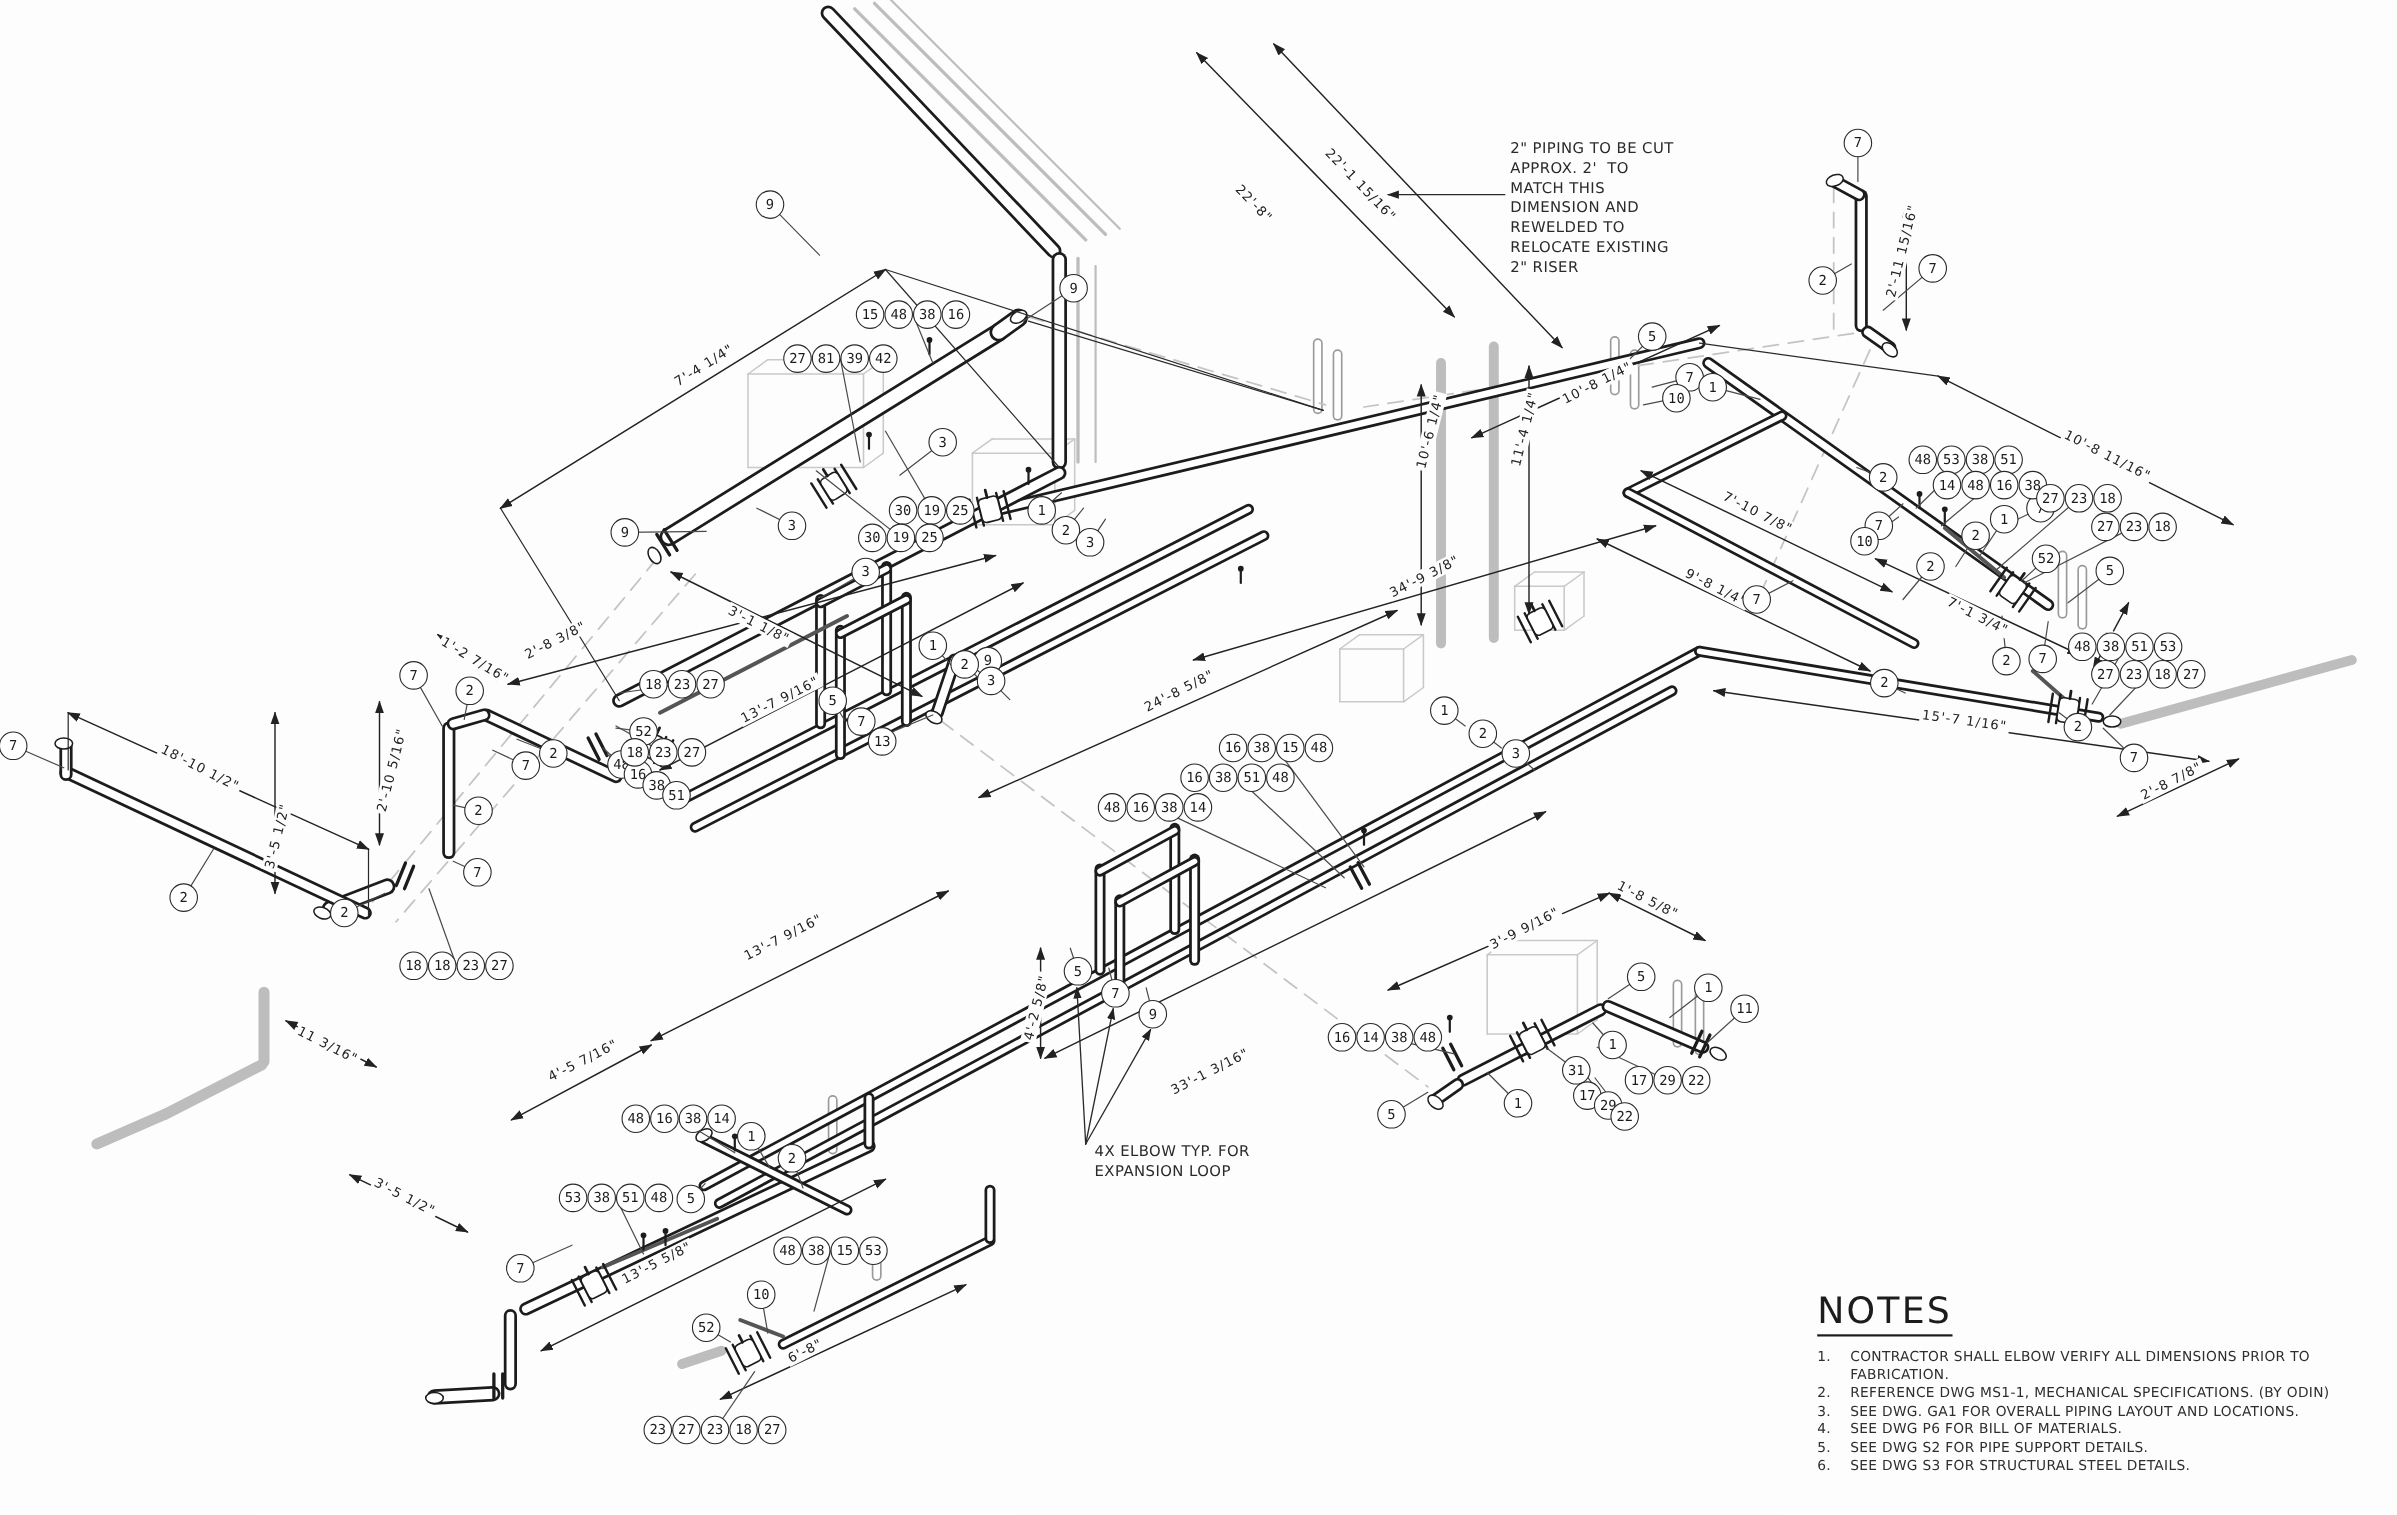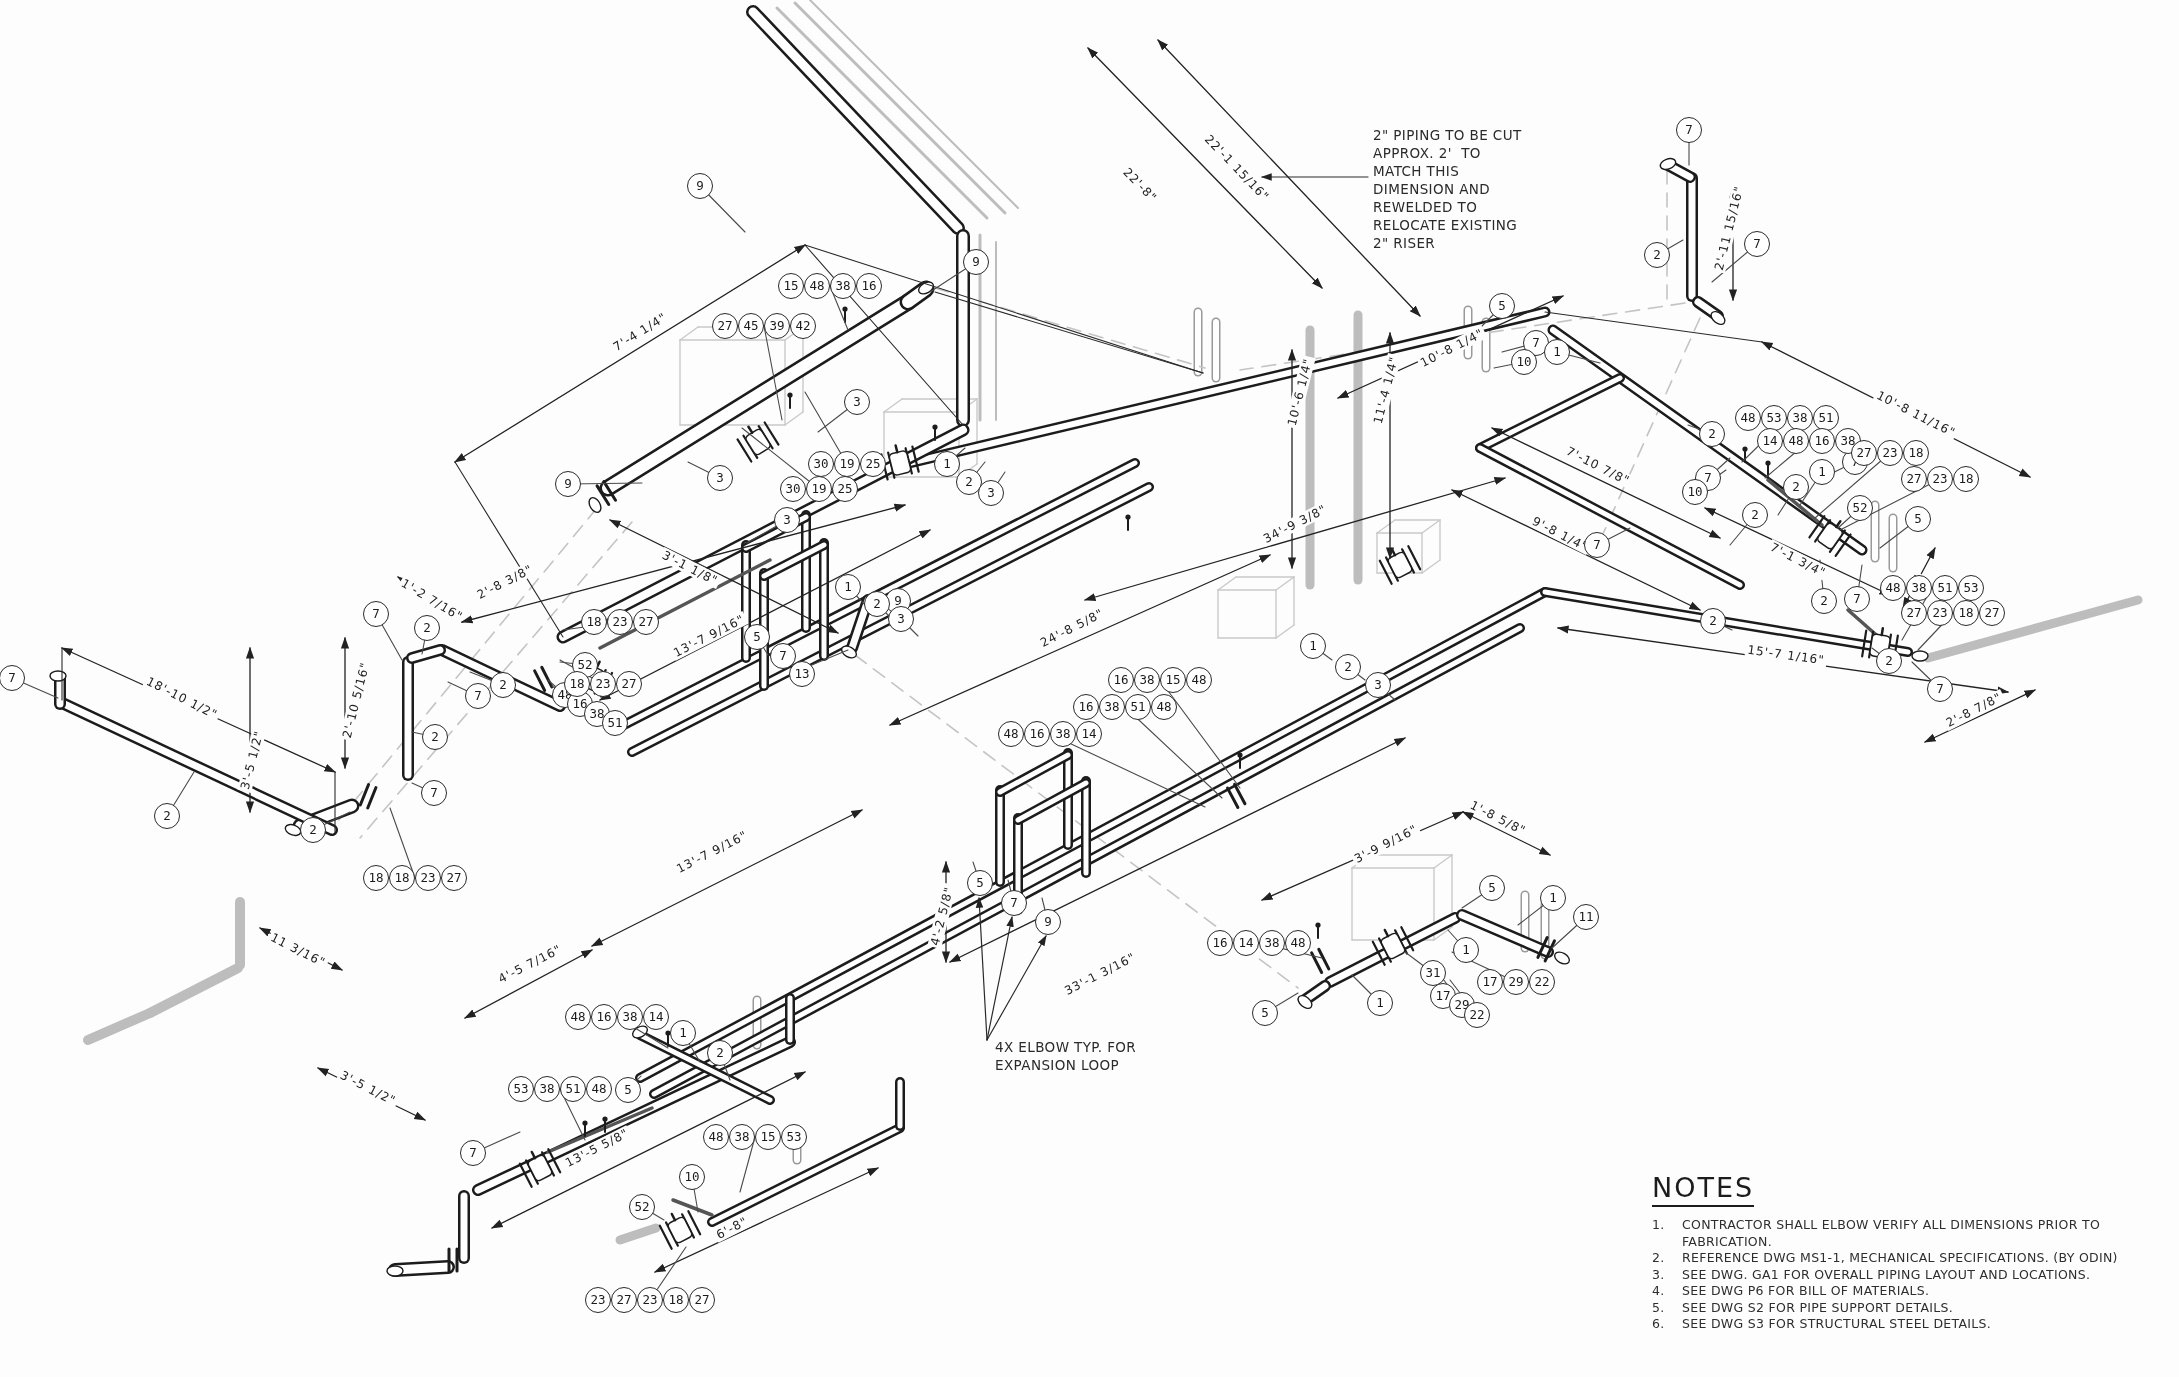--- a/index.html
+++ b/index.html
@@ -6,21 +6,21 @@
   #canvas{position:relative;width:2179px;height:1377px;background:#fdfdfd;overflow:hidden;
           font-family:"DejaVu Sans","Liberation Sans",sans-serif;color:#1c1c1c;}
   svg{position:absolute;left:0;top:0;}
   .balloon{position:absolute;width:26px;height:26px;border:1.4px solid #2a2a2a;border-radius:50%;
            background:#fff;font-size:12.5px;line-height:24px;text-align:center;box-sizing:border-box;
            font-family:"DejaVu Sans Mono","Liberation Mono",monospace;z-index:6;}
   .dimlab{position:absolute;font-size:12px;letter-spacing:1px;white-space:nowrap;background:#fdfdfd;
           padding:0 2px;z-index:5;font-family:"DejaVu Sans","Liberation Sans",sans-serif;color:#222;}
   .annot{position:absolute;font-size:13.5px;line-height:18px;letter-spacing:.4px;white-space:pre;z-index:7;color:#2a2a2a;}
   #notes-block{position:absolute;left:1652px;top:1172px;z-index:7;}
-  #notes-title{font-size:27px;letter-spacing:2px;border-bottom:2px solid #1c1c1c;display:inline-block;
+  #notes-title{font-size:33px;letter-spacing:2px;border-bottom:2px solid #1c1c1c;display:inline-block;
                padding-bottom:2px;margin-bottom:10px;color:#1c1c1c;}
   .note-item{display:flex;font-size:12.5px;line-height:16.5px;letter-spacing:.3px;color:#2e2e2e;}
   .note-num{width:30px;flex:0 0 30px;}
 </style>
 </head>
 <body>
 
 <div id="canvas">
   <svg id="linework" width="2179" height="1377" viewBox="0 0 2179 1377">
     <defs>
@@ -628,21 +628,21 @@
       <div class="balloon" style="left: 720px; top: 1053px; transform: translate(-50%, -50%);">2</div>
       <div class="balloon" style="left: 628px; top: 1090px; transform: translate(-50%, -50%);">5</div>
       <div class="balloon" style="left: 473px; top: 1153px; transform: translate(-50%, -50%);">7</div>
       <div class="balloon" style="left: 692px; top: 1177px; transform: translate(-50%, -50%);">10</div>
       <div class="balloon" style="left: 642px; top: 1207px; transform: translate(-50%, -50%);">52</div>
       <div class="balloon" style="left: 791px; top: 286px; transform: translate(-50%, -50%);">15</div>
       <div class="balloon" style="left: 817px; top: 286px; transform: translate(-50%, -50%);">48</div>
       <div class="balloon" style="left: 843px; top: 286px; transform: translate(-50%, -50%);">38</div>
       <div class="balloon" style="left: 869px; top: 286px; transform: translate(-50%, -50%);">16</div>
       <div class="balloon" style="left: 725px; top: 326px; transform: translate(-50%, -50%);">27</div>
-      <div class="balloon" style="left: 751px; top: 326px; transform: translate(-50%, -50%);">45</div>
+      <div class="balloon" style="left: 751px; top: 326px; transform: translate(-50%, -50%);">81</div>
       <div class="balloon" style="left: 777px; top: 326px; transform: translate(-50%, -50%);">39</div>
       <div class="balloon" style="left: 803px; top: 326px; transform: translate(-50%, -50%); text-align: center;">42</div>
       <div class="balloon" style="left: 821px; top: 464px; transform: translate(-50%, -50%);">30</div>
       <div class="balloon" style="left: 847px; top: 464px; transform: translate(-50%, -50%);">19</div>
       <div class="balloon" style="left: 873px; top: 464px; transform: translate(-50%, -50%);">25</div>
       <div class="balloon" style="left: 793px; top: 489px; transform: translate(-50%, -50%);">30</div>
       <div class="balloon" style="left: 819px; top: 489px; transform: translate(-50%, -50%);">19</div>
       <div class="balloon" style="left: 845px; top: 489px; transform: translate(-50%, -50%);">25</div>
       <div class="balloon" style="left: 594px; top: 622px; transform: translate(-50%, -50%);">18</div>
       <div class="balloon" style="left: 620px; top: 622px; transform: translate(-50%, -50%);">23</div>

